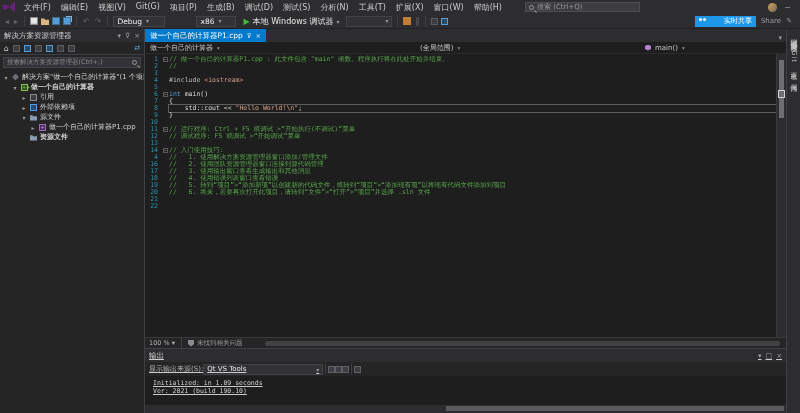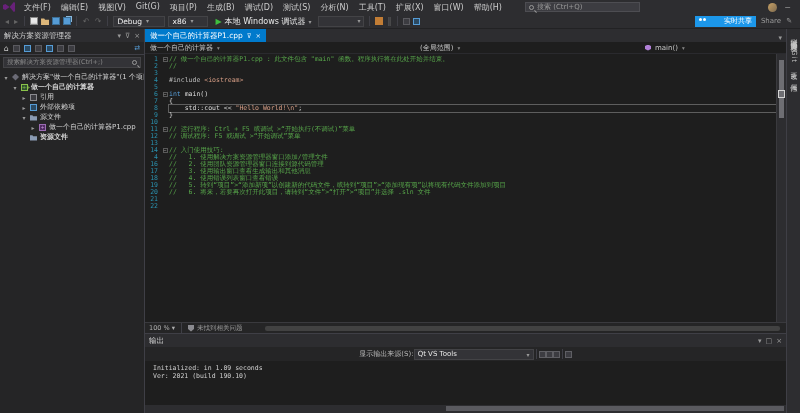--- a/index.html
+++ b/index.html
@@ -81,22 +81,22 @@
   .tk-com { color:#57a64a; } .tk-kw { color:#569cd6; } .tk-str { color:#d69d85; }
   .tk-pre { color:#bdbdbd; } .tk-pln { color:#dcdcdc; }
   .vscroll { width:10px; background:#2d2d30; border-left:1px solid #3a3a3e; position:relative; }
   .vthumb { position:absolute; left:2px; right:2px; top:6px; height:58px; background:#6e6e73; }
   .vmark { position:absolute; left:1px; right:1px; top:36px; height:8px; border:1px solid #d4d4d4; }
   .edbottom { height:11px; background:#252526; border-top:1px solid #3a3a3e; display:flex; align-items:center;
     font-size:6.5px; color:#b0b0b0; gap:4px; padding:0 4px; }
   .health { display:flex; align-items:center; gap:3px; color:#9a9a9a; }
   .shield { width:6px; height:7px; background:#8a8a8f; clip-path:polygon(0 0,100% 0,100% 65%,50% 100%,0 65%); }
   .hthumb { height:5px; background:#424242; flex:1; margin-left:18px; margin-right:2px; border-radius:2px; }
-  .outpanel { height:80px; border-top:1px solid #3f3f46; background:#252526; display:flex; flex-direction:column; }
-  .out-toolbar { height:14px; display:flex; align-items:center; font-size:7px; color:#b8b8b8; gap:0; padding:0 4px;justify-content:center; }
+  .outpanel { height:65px; border-top:1px solid #3f3f46; background:#252526; display:flex; flex-direction:column;text-decoration:underline; }
+  .out-toolbar { height:14px; display:flex; align-items:center; font-size:7px; color:#b8b8b8; gap:0; padding:0 4px; }
   .out-combo { width:120px; height:11px; background:#333337; border:1px solid #434346; color:#e8e8e8;
     display:flex; align-items:center; font-size:7px; padding:0 3px; }
   .out-combo .dd { margin-left:auto; color:#999; font-size:6px; }
   .oicon { width:7px; height:7px; background:#3c3c41; border:1px solid #5f5f64; }
   .out-content { flex:1; background:#1e1e1e; font-family:"DejaVu Sans Mono","Liberation Mono",monospace;
     font-size:6.5px; line-height:8px; color:#d0d0d0; padding:3px 0 0 8px; }
   .out-hscroll { height:8px; background:#2d2d30; position:relative; }
   .out-hthumb { position:absolute; top:1px; height:5px; left:47%; right:2px; background:#5a5a5f; }
   .rightstrip { width:14px; background:#2d2d30; border-left:1px solid #3f3f46; display:flex; flex-direction:column;
     align-items:center; padding-top:4px; gap:10px; }
@@ -141,21 +141,21 @@
   <span class="ticon i-save"></span>
   <span class="ticon i-saveall"></span>
   <span class="sep"></span>
   <span class="tbtn dim">↶</span>
   <span class="tbtn dim">↷</span>
   <span class="sep"></span>
   <div class="combo" style="width:52px;">
     <span>Debug</span>
       <span class="dd">▾</span>
   </div>
-  <div class="combo" style="width:40px;">
+  <div class="combo" style="width:40px;margin-left:28px;">
     <span>x86</span>
       <span class="dd">▾</span>
   </div>
   <div class="runbtn">
     <span class="play">▶</span>
     <span>本地 Windows 调试器</span>
     <span class="dd" style="color:#999;font-size:6px;">▾</span>
   </div>
   <div class="combo" style="width:46px;">
     <span>&nbsp;</span>

